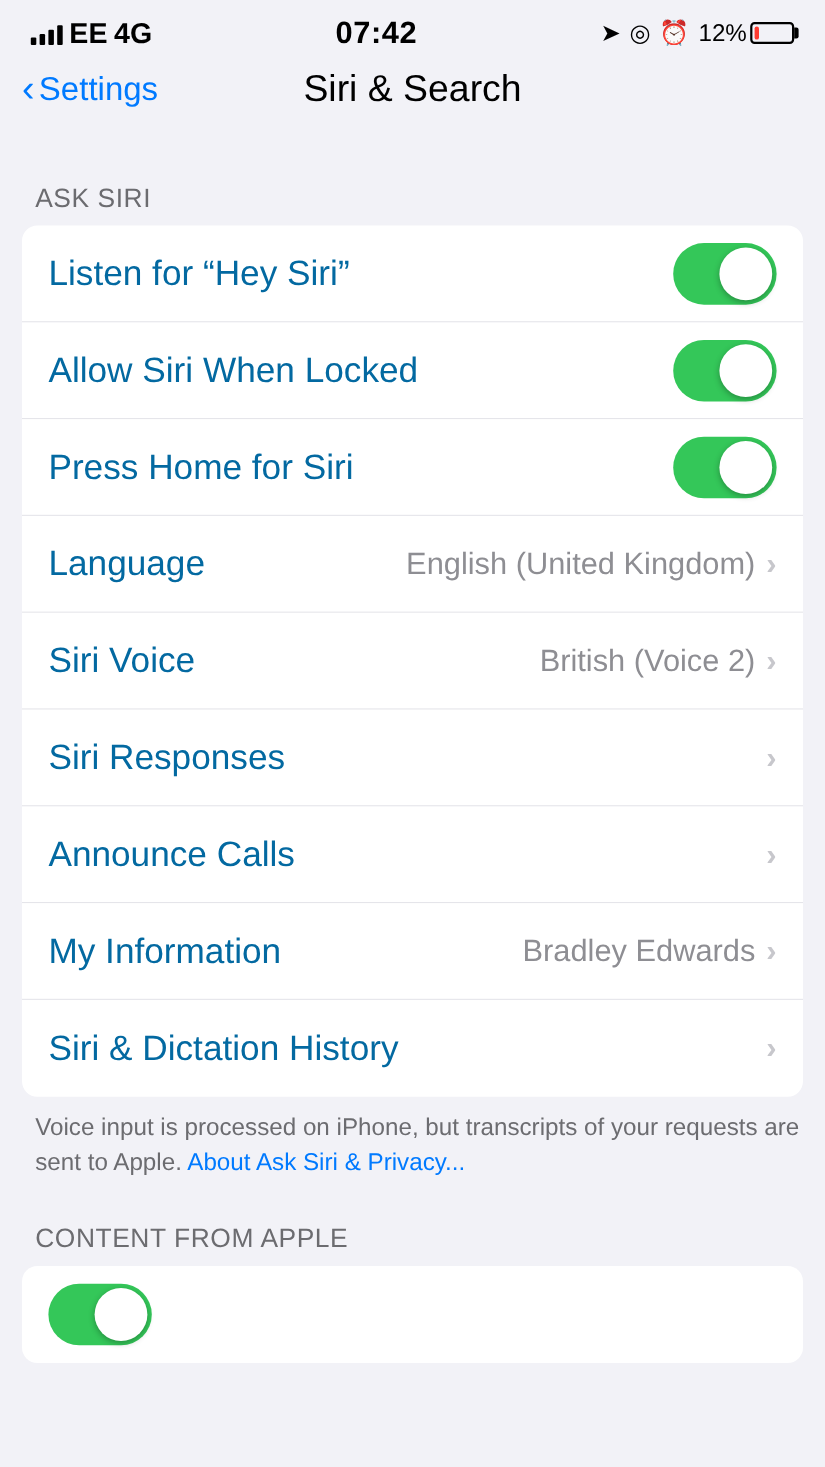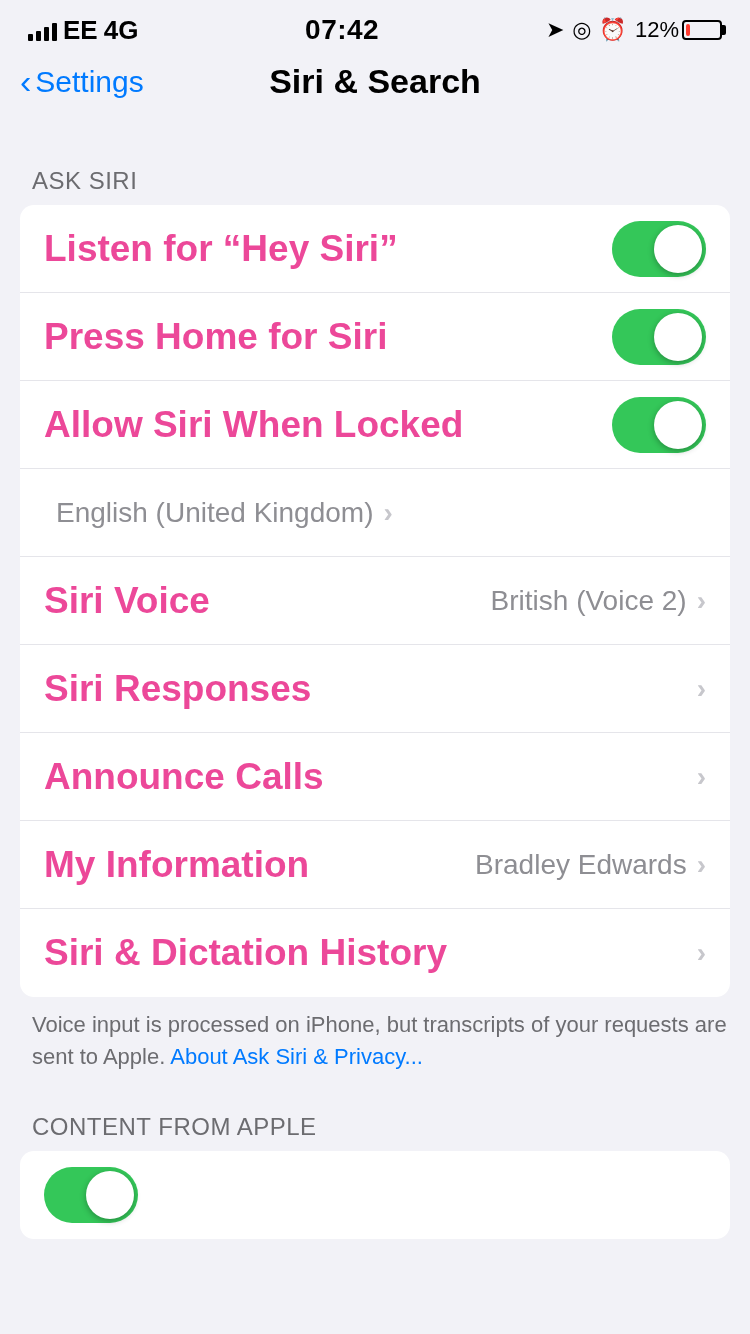--- a/index.html
+++ b/index.html
@@ -107,21 +107,21 @@
       text-decoration: none;
     }
     .nav-back-arrow {
       font-size: 34px;
       font-weight: 300;
       line-height: 1;
       margin-top: -2px;
     }
     .nav-title {
       font-size: 34px;
-      font-weight: 700;
+      font-weight: 400;
       color: #000;
     }
 
     
     .section {
       margin-bottom: 0;
     }
     .section-header {
       padding: 20px 32px 10px 32px;
       font-size: 24px;
@@ -155,23 +155,23 @@
       padding: 0 24px;
       min-height: 88px;
       border-bottom: 1px solid #e5e5ea;
       position: relative;
     }
     .setting-row:last-child {
       border-bottom: none;
       text-align: right;
     }
     .setting-label {
-      font-size: 37px;
-      color: #ec4899;
-      font-weight: 700;
+      font-size: 32px;
+      color: #0369a1;
+      font-weight: 400;
     }
     .setting-right {
       display: flex;
       align-items: center;
       gap: 10px;
     }
     .setting-value {
       font-size: 28px;
       color: #8e8e93;
       margin-left: 12px;
@@ -256,34 +256,35 @@
   <div class="card">
 
     <div class="setting-row">
       <span class="setting-label">Listen for “Hey Siri”</span>
       <div class="toggle on">
         <div class="toggle-knob"></div>
       </div>
     </div>
 
     <div class="setting-row">
+      <span class="setting-label">Allow Siri When Locked</span>
+      <div class="toggle on">
+        <div class="toggle-knob"></div>
+      </div>
+    </div>
+
+    <div class="setting-row">
       <span class="setting-label">Press Home for Siri</span>
       <div class="toggle on">
         <div class="toggle-knob"></div>
       </div>
     </div>
 
     <div class="setting-row">
-      <span class="setting-label">Allow Siri When Locked</span>
-      <div class="toggle on">
-        <div class="toggle-knob"></div>
-      </div>
-    </div>
-
-    <div class="setting-row">
+      <span class="setting-label">Language</span>
       <div class="setting-right">
         <span class="setting-value">English (United Kingdom)</span>
         <span class="chevron">›</span>
       </div>
     </div>
 
     <div class="setting-row">
       <span class="setting-label">Siri Voice</span>
       <div class="setting-right">
         <span class="setting-value">British (Voice 2)</span>

